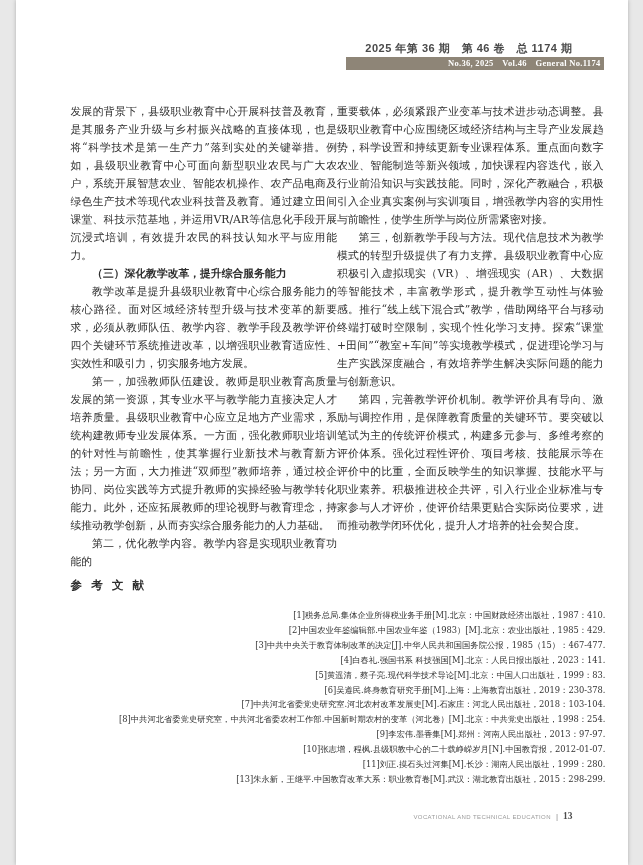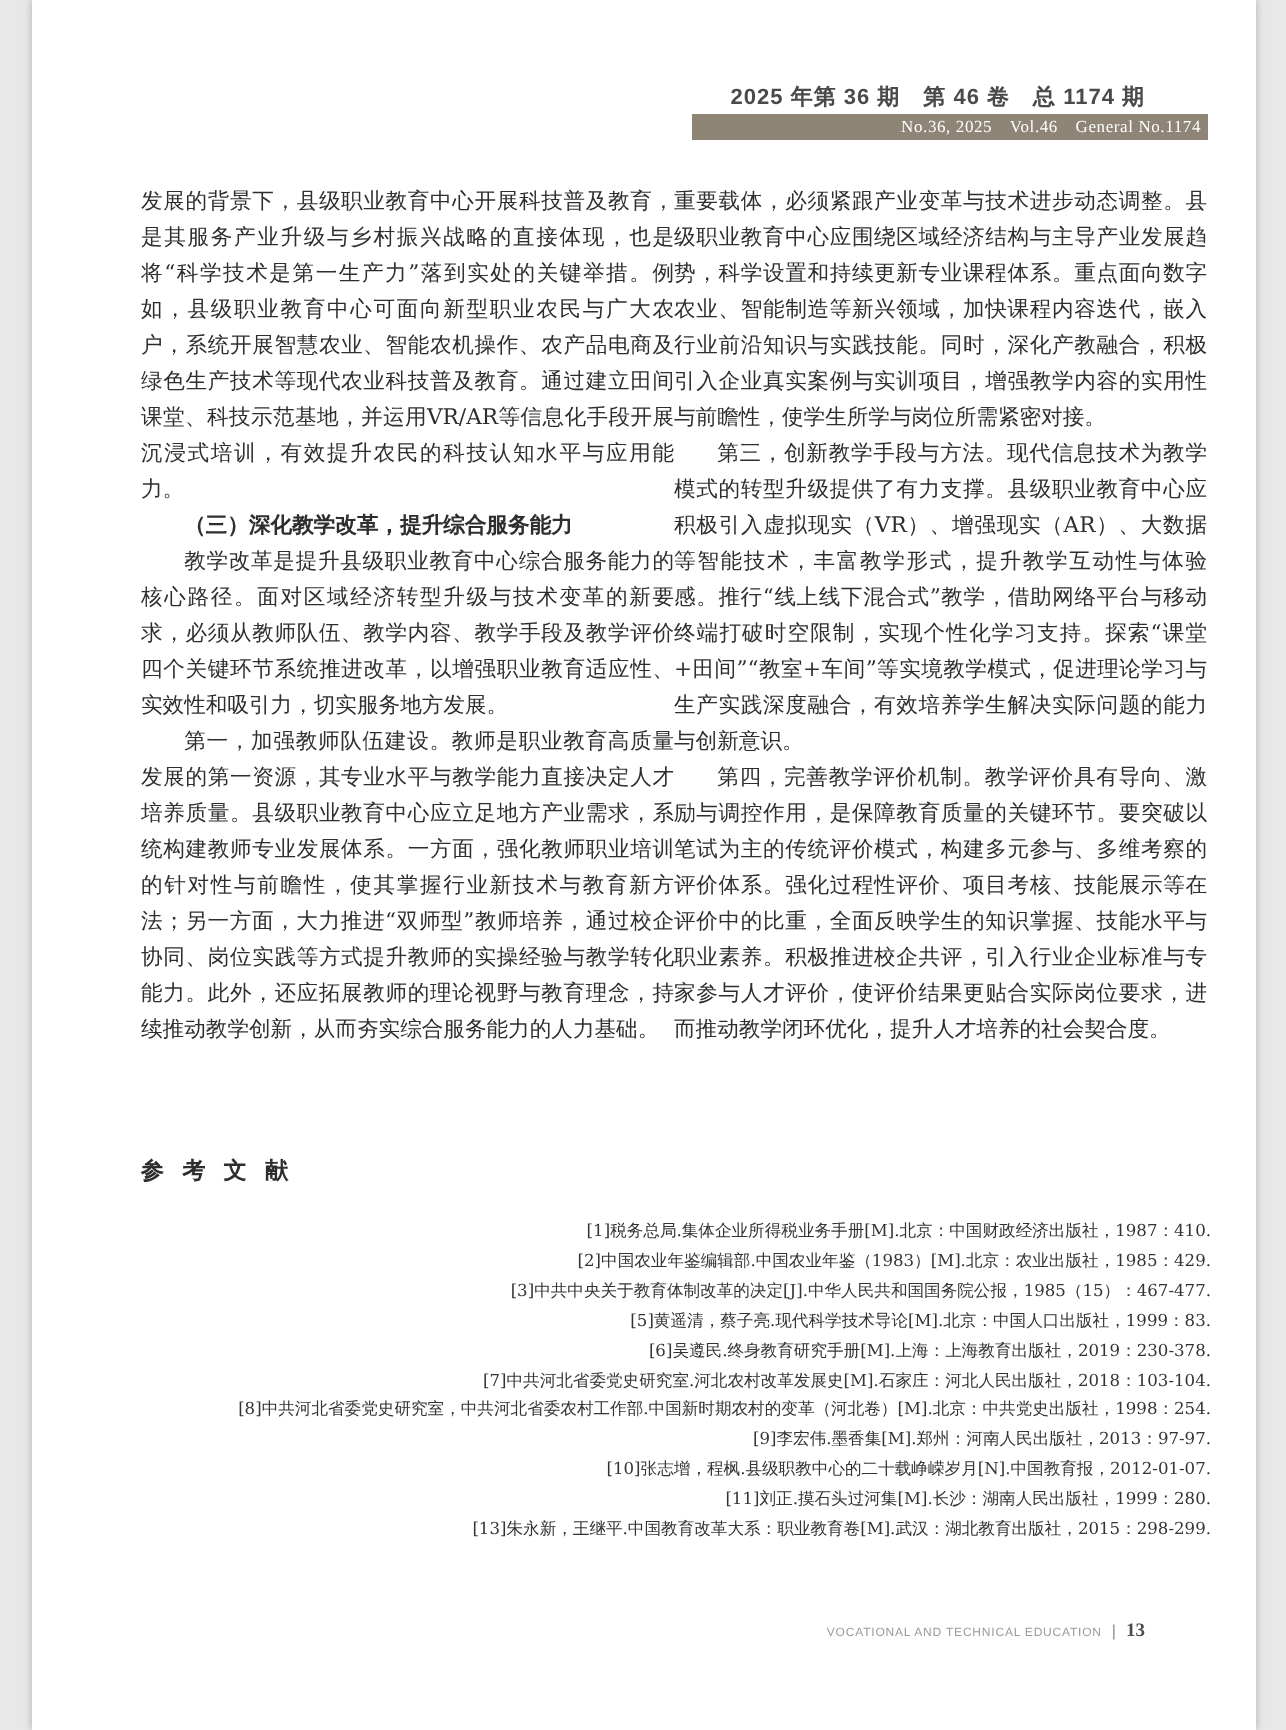--- a/index.html
+++ b/index.html
@@ -18,24 +18,24 @@
     font-family:"Liberation Sans", sans-serif;
     font-size:11px;font-weight:600;color:#4a4a4a;
     letter-spacing:.5px;
   }
   .header-bar{
     position:absolute;top:57px;left:330px;width:258px;height:13px;
     box-sizing:border-box;
     background:#8e8577;color:#ffffff;
     font-family:"Liberation Serif", serif;
     font-size:8.5px;line-height:13px;text-align:right;
-    padding-right:3px;letter-spacing:.3px;
+    padding-right:3px;letter-spacing:.3px;font-weight:bold;
   }
   .columns{
-    position:absolute;top:92px;left:55px;width:533px;
+    position:absolute;top:103px;left:55px;width:533px;
     display:flex;
   }
   .col{flex:1 1 0;min-width:0;}
   .col p{
     margin:0;
     font-size:10.8px;line-height:18px;
     text-align:justify;text-justify:inter-ideograph;
   }
   .p-indent{text-indent:2em;}
   .p-heading{font-weight:bold;text-indent:2em;}
@@ -71,34 +71,36 @@
   <div class="header-issue">2025 年第 36 期　第 46 卷　总 1174 期</div>
 
   <div class="header-bar" style="background: rgb(142, 133, 119);">No.36, 2025　Vol.46　General No.1174</div>
 
   <div class="columns">
     <div class="col">
       <p>发展的背景下，县级职业教育中心开展科技普及教育，是其服务产业升级与乡村振兴战略的直接体现，也是将“科学技术是第一生产力”落到实处的关键举措。例如，县级职业教育中心可面向新型职业农民与广大农户，系统开展智慧农业、智能农机操作、农产品电商及绿色生产技术等现代农业科技普及教育。通过建立田间课堂、科技示范基地，并运用VR/AR等信息化手段开展沉浸式培训，有效提升农民的科技认知水平与应用能力。</p>
       <p class="p-heading">（三）深化教学改革，提升综合服务能力</p>
       <p class="p-indent">教学改革是提升县级职业教育中心综合服务能力的核心路径。面对区域经济转型升级与技术变革的新要求，必须从教师队伍、教学内容、教学手段及教学评价四个关键环节系统推进改革，以增强职业教育适应性、实效性和吸引力，切实服务地方发展。</p>
       <p class="p-indent">第一，加强教师队伍建设。教师是职业教育高质量发展的第一资源，其专业水平与教学能力直接决定人才培养质量。县级职业教育中心应立足地方产业需求，系统构建教师专业发展体系。一方面，强化教师职业培训的针对性与前瞻性，使其掌握行业新技术与教育新方法；另一方面，大力推进“双师型”教师培养，通过校企协同、岗位实践等方式提升教师的实操经验与教学转化能力。此外，还应拓展教师的理论视野与教育理念，持续推动教学创新，从而夯实综合服务能力的人力基础。</p>
+      <p class="p-indent">第二，优化教学内容。教学内容是实现职业教育功能的</p>
     </div>
     <div class="col">
       <p>重要载体，必须紧跟产业变革与技术进步动态调整。县级职业教育中心应围绕区域经济结构与主导产业发展趋势，科学设置和持续更新专业课程体系。重点面向数字农业、智能制造等新兴领域，加快课程内容迭代，嵌入行业前沿知识与实践技能。同时，深化产教融合，积极引入企业真实案例与实训项目，增强教学内容的实用性与前瞻性，使学生所学与岗位所需紧密对接。</p>
       <p class="p-indent">第三，创新教学手段与方法。现代信息技术为教学模式的转型升级提供了有力支撑。县级职业教育中心应积极引入虚拟现实（VR）、增强现实（AR）、大数据等智能技术，丰富教学形式，提升教学互动性与体验感。推行“线上线下混合式”教学，借助网络平台与移动终端打破时空限制，实现个性化学习支持。探索“课堂+田间”“教室+车间”等实境教学模式，促进理论学习与生产实践深度融合，有效培养学生解决实际问题的能力与创新意识。</p>
       <p class="p-indent">第四，完善教学评价机制。教学评价具有导向、激励与调控作用，是保障教育质量的关键环节。要突破以笔试为主的传统评价模式，构建多元参与、多维考察的评价体系。强化过程性评价、项目考核、技能展示等在评价中的比重，全面反映学生的知识掌握、技能水平与职业素养。积极推进校企共评，引入行业企业标准与专家参与人才评价，使评价结果更贴合实际岗位要求，进而推动教学闭环优化，提升人才培养的社会契合度。</p>
     </div>
   </div>
 
   <div class="refs-heading">参 考 文 献</div>
 
   <ol class="refs-list">
     <li>[1]税务总局.集体企业所得税业务手册[M].北京：中国财政经济出版社，1987：410.</li>
     <li>[2]中国农业年鉴编辑部.中国农业年鉴（1983）[M].北京：农业出版社，1985：429.</li>
     <li>[3]中共中央关于教育体制改革的决定[J].中华人民共和国国务院公报，1985（15）：467-477.</li>
+    <li>[4]白春礼.强国书系 科技强国[M].北京：人民日报出版社，2023：141.</li>
     <li>[5]黄遥清，蔡子亮.现代科学技术导论[M].北京：中国人口出版社，1999：83.</li>
     <li>[6]吴遵民.终身教育研究手册[M].上海：上海教育出版社，2019：230-378.</li>
     <li>[7]中共河北省委党史研究室.河北农村改革发展史[M].石家庄：河北人民出版社，2018：103-104.</li>
     <li>[8]中共河北省委党史研究室，中共河北省委农村工作部.中国新时期农村的变革（河北卷）[M].北京：中共党史出版社，1998：254.</li>
     <li>[9]李宏伟.墨香集[M].郑州：河南人民出版社，2013：97-97.</li>
     <li>[10]张志增，程枫.县级职教中心的二十载峥嵘岁月[N].中国教育报，2012-01-07.</li>
     <li>[11]刘正.摸石头过河集[M].长沙：湖南人民出版社，1999：280.</li>
     <li>[13]朱永新，王继平.中国教育改革大系：职业教育卷[M].武汉：湖北教育出版社，2015：298-299.</li>
   </ol>
 

